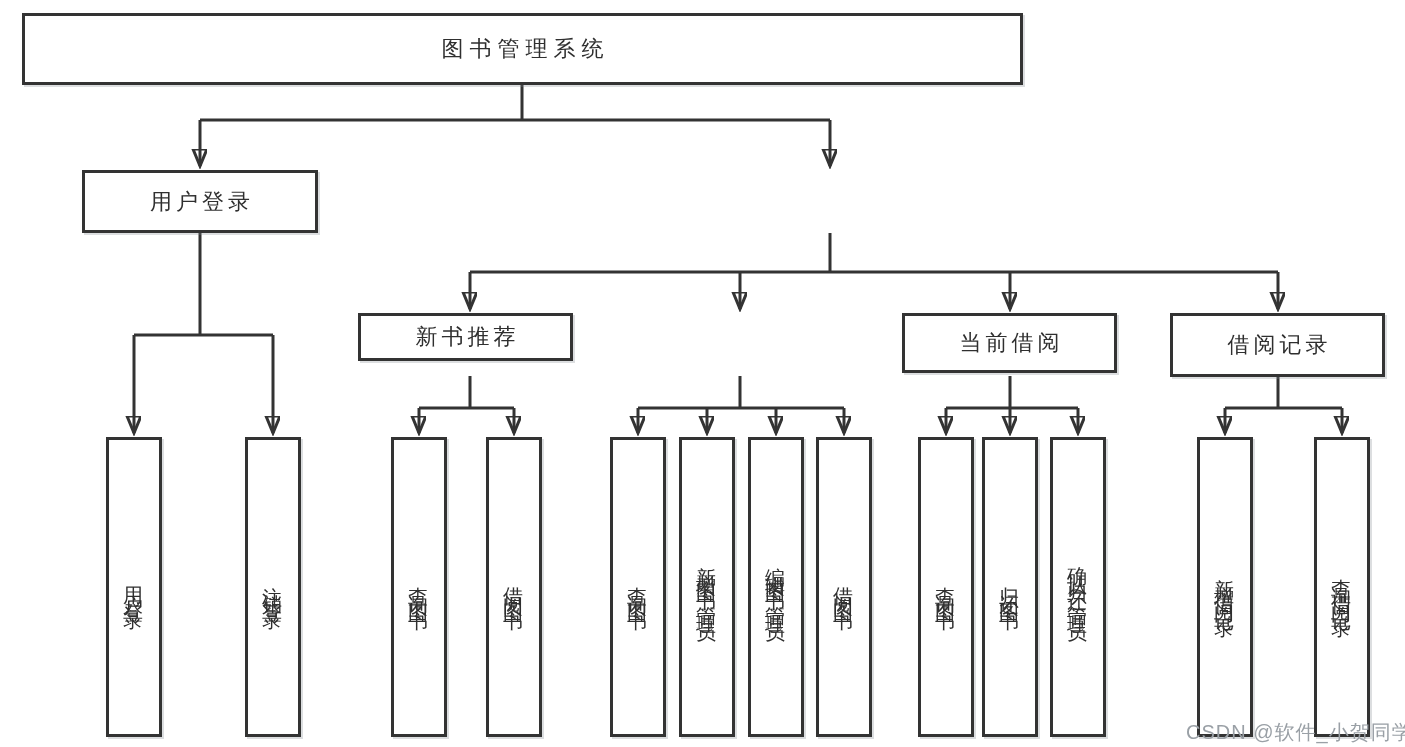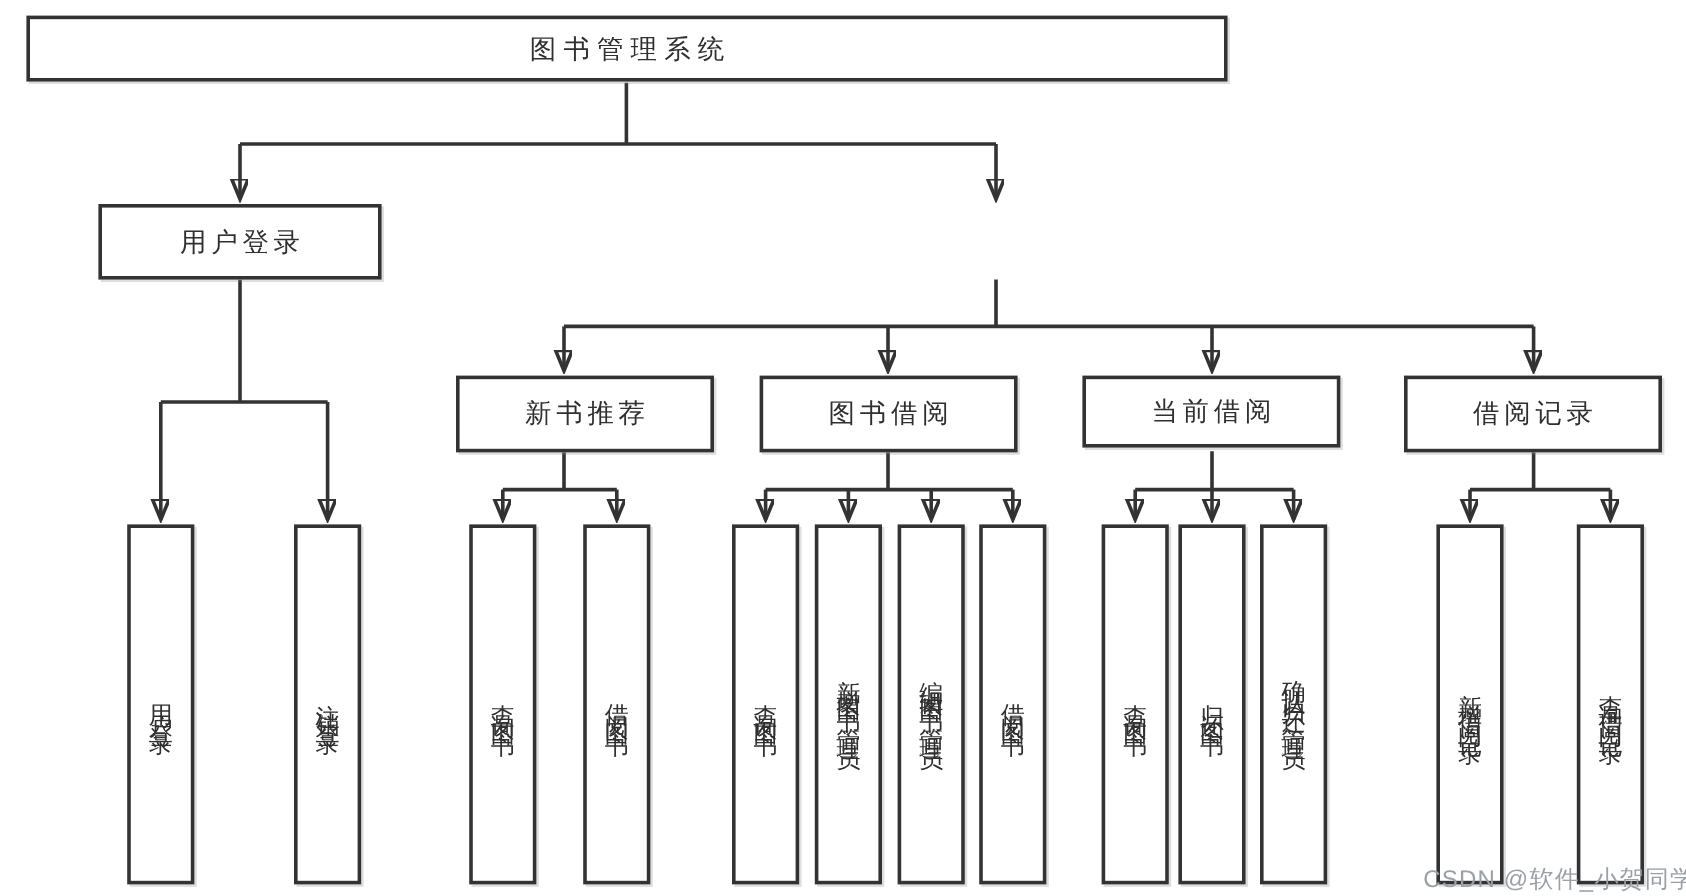--- a/index.html
+++ b/index.html
@@ -74,33 +74,30 @@
     <path d="M1010,376 V408 M946,408 H1078"></path>
     <line x1="946" y1="408" x2="946" y2="433" marker-end="url(#arrow)"></line>
     <line x1="1010" y1="408" x2="1010" y2="433" marker-end="url(#arrow)"></line>
     <line x1="1078" y1="408" x2="1078" y2="433" marker-end="url(#arrow)"></line>
 
     <path d="M1278,376 V408 M1225,408 H1342"></path>
     <line x1="1225" y1="408" x2="1225" y2="433" marker-end="url(#arrow)"></line>
     <line x1="1342" y1="408" x2="1342" y2="433" marker-end="url(#arrow)"></line>
   </svg>
 
-  <div class="node lv1" style="left:22px;top:13px;width:1001px;height:55px">
+  <div class="node lv1" style="left:22px;top:13px;width:1001px;height:72px">
     <span class="lbl">图书管理系统</span>
   </div>
 
   <div class="node" style="left:82px;top:170px;width:236px;height:63px">
     <span class="lbl">用户登录</span>
   </div>
 
-  <div class="node" style="left:380px;top:313px;width:215px;height:64px">
+  <div class="node" style="left:358px;top:313px;width:215px;height:48px">
     <span class="lbl">新书推荐</span>
-  </div>
-  <div class="node" style="left:633px;top:313px;width:215px;height:64px">
-    <span class="lbl">图书借阅</span>
   </div>
   <div class="node" style="left:902px;top:313px;width:215px;height:60px">
     <span class="lbl">当前借阅</span>
   </div>
   <div class="node" style="left:1170px;top:313px;width:215px;height:64px">
     <span class="lbl">借阅记录</span>
   </div>
 
   <div class="node v" style="left:106px;top:437px;width:56px;height:300px">
     <span class="lbl">用户登录</span>

